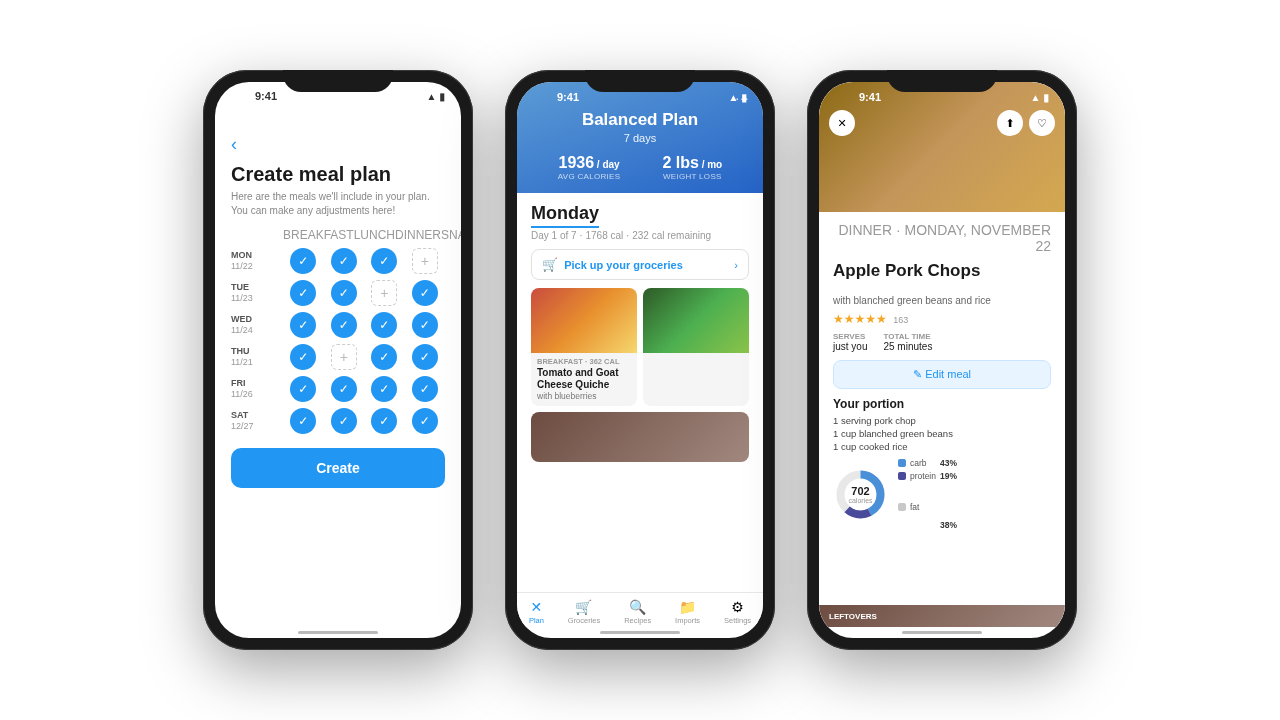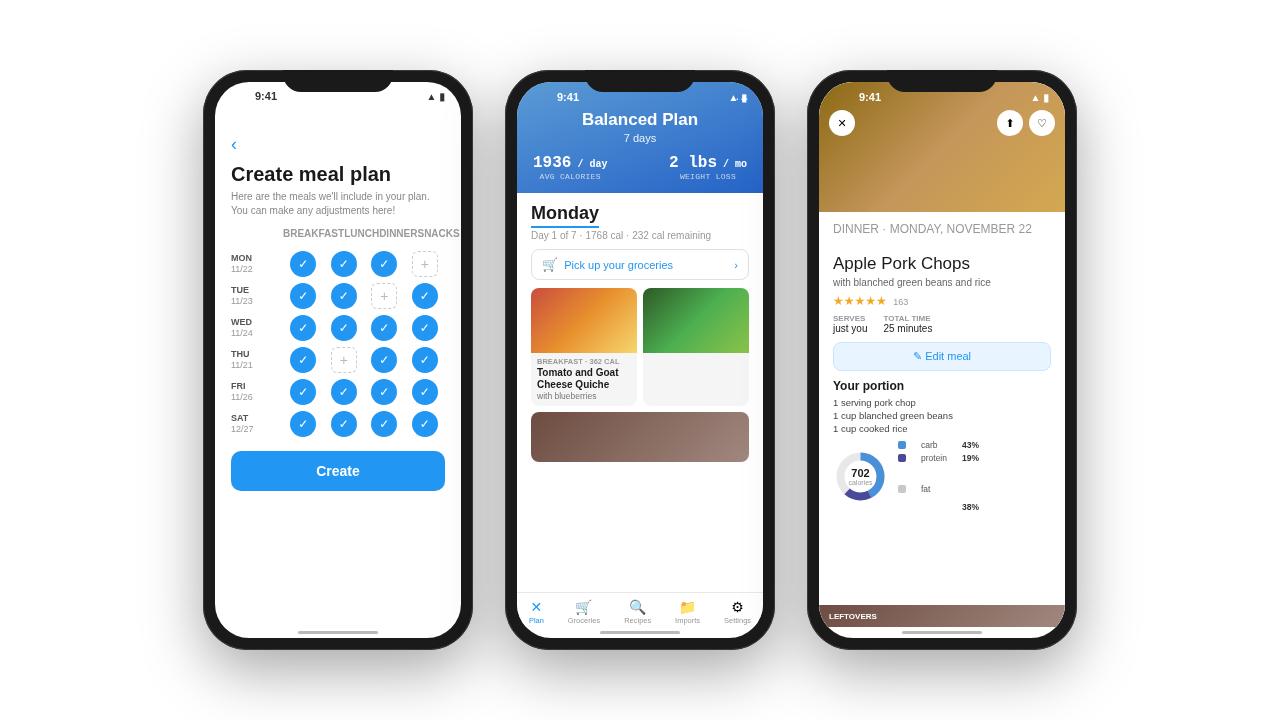--- a/index.html
+++ b/index.html
@@ -66,25 +66,25 @@
 
     
     .phone1 .status-bar { color: #333; }
     .phone1 .screen-content { padding: 8px 16px 0; flex: 1; overflow: hidden; }
     .phone1 .back-btn { color: #2196F3; font-size: 18px; margin-bottom: 8px; }
     .phone1 h1 { font-size: 20px; font-weight: 700; color: #1a1a1a; margin-bottom: 4px; }
     .phone1 .subtitle { font-size: 10px; color: #888; line-height: 1.4; margin-bottom: 10px; }
     .meal-grid-header {
       display: grid;
       grid-template-columns: 52px 1fr 1fr 1fr 1fr;
-      font-size: 10px;
+      font-size: 12px;
       color: #999;
-      font-weight: 700;
+      font-weight: 400;
       text-align: center;
-      margin-bottom: 12px;
+      margin-bottom: 6px;
       text-transform: uppercase;
     }
     .meal-row {
       display: grid;
       grid-template-columns: 52px 1fr 1fr 1fr 1fr;
       align-items: center;
       margin-bottom: 6px;
     }
     .day-label { font-size: 9px; font-weight: 700; color: #555; line-height: 1.2; }
     .day-label .date { font-weight: 400; color: #999; }
@@ -128,38 +128,38 @@
     .phone2-header {
       background: linear-gradient(160deg, #5b9bd5 0%, #2563c7 100%);
       padding: 6px 16px 12px;
       color: white;
       text-align: center;
       position: relative;
     }
     .phone2-header .dots { position: absolute; right: 14px; top: 8px; color: rgba(255,255,255,0.8); font-size: 14px; }
     .phone2-header h2 { font-size: 17px; font-weight: 700; margin-bottom: 2px; }
     .phone2-header .days { font-size: 11px; opacity: 0.9; margin-bottom: 10px; }
-    .stats-row { display: flex; justify-content: space-between; gap: 42px; font-family: Liberation Mono, monospace; }
+    .stats-row { display: flex; justify-content: center; gap: 42px; }
     .stat { text-align: center; }
     .stat .val { font-size: 16px; font-weight: 700; }
     .stat .lbl { font-size: 8px; opacity: 0.7; text-transform: uppercase; letter-spacing: 0.3px; }
     .phone2-body { flex: 1; padding: 10px 14px; overflow: hidden; }
     .day-title { font-size: 18px; font-weight: 700; color: #1a1a1a; border-bottom: 2px solid #2196F3; display: inline-block; padding-bottom: 2px; margin-bottom: 2px; }
     .day-meta { font-size: 10px; color: #999; margin-bottom: 8px; }
     .grocery-btn {
       display: flex; align-items: center; gap: 6px;
       border: 1px solid #e0e0e0;
       border-radius: 8px;
       padding: 7px 10px;
       margin-bottom: 8px;
       cursor: pointer;
       background: #fff;
     }
     .grocery-icon { color: #4CAF50; font-size: 13px; }
-    .grocery-text { font-size: 11px; font-weight: 400; color: #2196F3; flex: 1; }
+    .grocery-text { font-size: 11px; font-weight: 700; color: #2196F3; flex: 1; }
     .grocery-chevron { color: #2196F3; font-size: 11px; }
     .meal-cards { display: grid; grid-template-columns: 1fr 1fr; gap: 6px; margin-bottom: 6px; }
     .meal-card { border-radius: 8px; overflow: hidden; background: #f5f5f5; }
     .meal-card-img-placeholder {
       width: 100%; height: 65px;
       background: linear-gradient(135deg, #f5a623, #d4501a);
     }
     .meal-card-info { padding: 4px 6px 5px; }
     .meal-type { font-size: 7.5px; color: #999; text-transform: uppercase; font-weight: 600; margin-bottom: 1px; }
     .meal-type .cal { color: #999; }
@@ -192,22 +192,22 @@
     }
     .hero-btn {
       width: 26px; height: 26px;
       background: white;
       border-radius: 50%;
       display: flex; align-items: center; justify-content: center;
       font-size: 11px; cursor: pointer;
     }
     .hero-right { display: flex; gap: 6px; }
     .phone3-body { flex: 1; overflow: hidden; padding: 10px 14px 6px; }
-    .recipe-meta { font-size: 12px; color: #999; text-transform: uppercase; margin-bottom: 18px; }
-    .recipe-title { font-size: 17px; font-weight: 400; color: #1a1a1a; line-height: 1.2; margin-bottom: 3px; }
+    .recipe-meta { font-size: 14px; color: #999; text-transform: uppercase; margin-bottom: 7px; text-align: right; }
+    .recipe-title { font-size: 17px; font-weight: 700; color: #1a1a1a; line-height: 1.2; margin-bottom: 14px; }
     .recipe-subtitle { font-size: 10px; color: #666; margin-bottom: 6px; }
     .stars { color: #f5a623; font-size: 12px; margin-bottom: 6px; }
     .stars .reviews { color: #999; font-size: 9px; margin-left: 3px; }
     .info-row { display: flex; gap: 16px; margin-bottom: 8px; }
     .info-item .info-label { font-size: 8px; color: #999; text-transform: uppercase; font-weight: 600; }
     .info-item .info-val { font-size: 10px; color: #1a1a1a; font-weight: 500; }
     .edit-btn {
       border: 1px solid #cce5ff;
       background: #e8f4ff;
       border-radius: 8px;
@@ -228,21 +228,21 @@
     }
     .donut-center {
       position: absolute;
       top: 50%; left: 50%;
       transform: translate(-50%, -50%);
       text-align: center;
     }
     .donut-cal { font-size: 11px; font-weight: 700; color: #1a1a1a; }
     .donut-lbl { font-size: 7px; color: #999; }
     .legend { display: flex; flex-direction: column; gap: 3px; }
-    .legend-item { display: flex; align-items: center; gap: 15px; font-size: 8.5px; color: #555; }
+    .legend-item { display: flex; align-items: center; gap: 4px; font-size: 8.5px; color: #555; }
     .legend-dot { width: 8px; height: 8px; border-radius: 2px; flex-shrink: 0; }
 
     
     .food-pizza { background: linear-gradient(135deg, #c94d3e, #e8902e, #f5d76e); }
     .food-bowl { background: linear-gradient(135deg, #2d5a27, #4CAF50, #8BC34A); }
     .food-dinner { background: linear-gradient(135deg, #8B6914, #c4965a, #d4a850); }
 
     .phone3 .status-bar { color: #fff; background: transparent; position: absolute; top: 0; left: 0; right: 0; z-index: 5; }
     .phone2 .status-bar { color: #fff; background: transparent; position: absolute; top: 0; left: 0; right: 0; z-index: 5; }
   </style>

